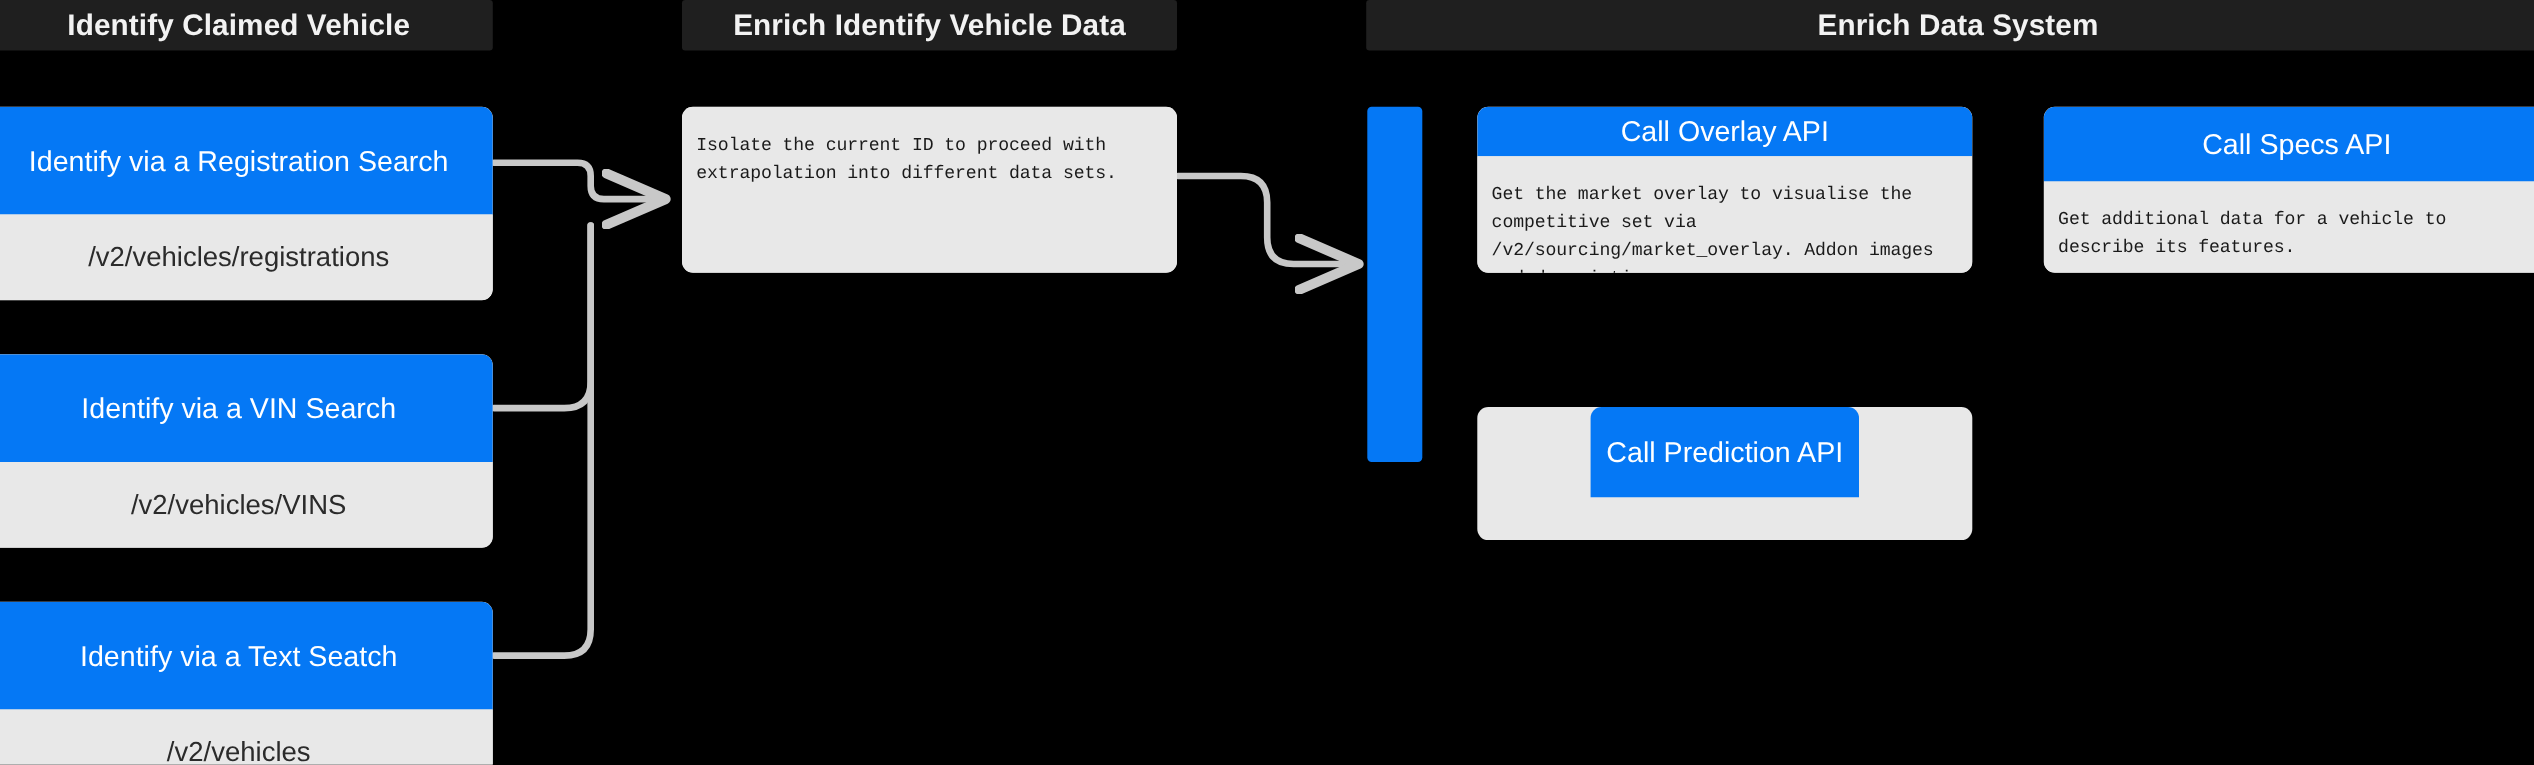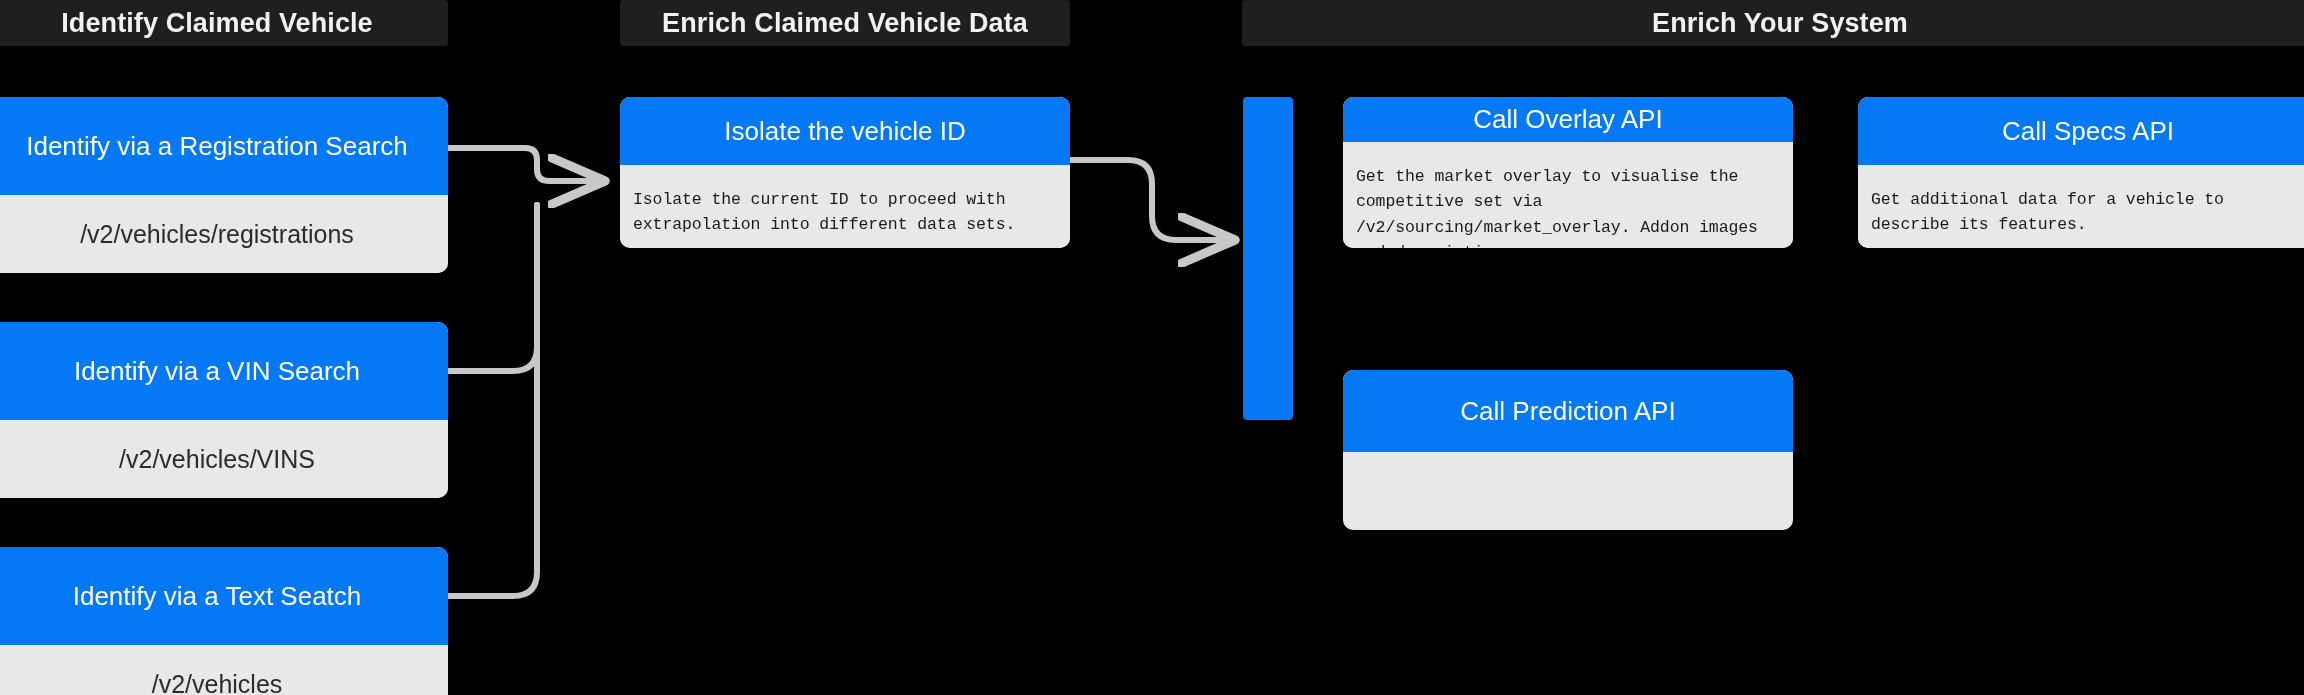--- a/index.html
+++ b/index.html
@@ -107,21 +107,21 @@
   #node-text { left: -14px; top: 547px; width: 462px; height: 176px; }
   #node-text .node-title { height: 98px; }
 
   
   #node-isolate { left: 620px; top: 97px; width: 450px; height: 151px; }
   #node-isolate .node-title { height: 82px; }
 
   
   #node-overlay    { left: 1343px; top: 97px;  width: 450px; height: 151px; }
   #node-overlay    .node-title { height: 82px; }
-  #node-prediction { left: 1343px; top: 370px; width: 450px; height: 160px; }
+  #node-prediction { left: 1343px; top: 370px; width: 450px; height: 121px; align-items: center; }
   #node-prediction .node-title { height: 82px; }
   #node-specs      { left: 1858px; top: 97px;  width: 460px; height: 151px; }
   #node-specs      .node-title { height: 82px; }
 
   
   #junction-bar {
     position: absolute;
     left: 1243px;
     top: 97px;
     width: 50px;
@@ -142,25 +142,25 @@
 </head>
 <body>
 
 <div id="canvas">
 
   <div class="group-header" id="group-header-1">
     <span class="group-title">Identify Claimed Vehicle</span>
   </div>
 
   <div class="group-header" id="group-header-2">
-    <span class="group-title">Enrich Claimed Vehicle Data</span>
+    <span class="group-title">Enrich Identify Vehicle Data</span>
   </div>
 
   <div class="group-header" id="group-header-3">
-    <span class="group-title">Enrich Your System</span>
+    <span class="group-title">Enrich Data System</span>
   </div>
 
   <svg id="edges" viewBox="0 0 2304 695" xmlns="http://www.w3.org/2000/svg">
     <defs>
       <marker id="arrowhead" markerWidth="11" markerHeight="9" refX="9.4" refY="4.5" orient="auto" markerUnits="strokeWidth">
         <path d="M0.6,0.6 L9.6,4.5 L0.6,8.4" fill="none" stroke="#C8C8C8" stroke-width="1.5" stroke-linecap="round" stroke-linejoin="round"></path>
       </marker>
     </defs>
 
     <path d="M449,148 L525,148 Q537,148 537,160 L537,169 Q537,181 549,181 L604,181" fill="none" stroke="#C8C8C8" stroke-width="6" stroke-linecap="round" stroke-linejoin="round" marker-end="url(#arrowhead)"></path>
@@ -181,21 +181,20 @@
     <div class="node-title">Identify via a VIN Search</div>
     <div class="node-body path">/v2/vehicles/VINS</div>
   </div>
 
   <div class="node" id="node-text">
     <div class="node-title">Identify via a Text Seatch</div>
     <div class="node-body path">/v2/vehicles</div>
   </div>
 
   <div class="node" id="node-isolate">
-    <div class="node-title">Isolate the vehicle ID</div>
     <div class="node-body desc">Isolate the current ID to proceed with extrapolation into different data sets.</div>
   </div>
 
   <div id="junction-bar"></div>
 
   <div class="node" id="node-overlay">
     <div class="node-title">Call Overlay API</div>
     <div class="node-body desc">Get the market overlay to visualise the competitive set via /v2/sourcing/market_overlay. Addon images and descriptions.</div>
   </div>
 

